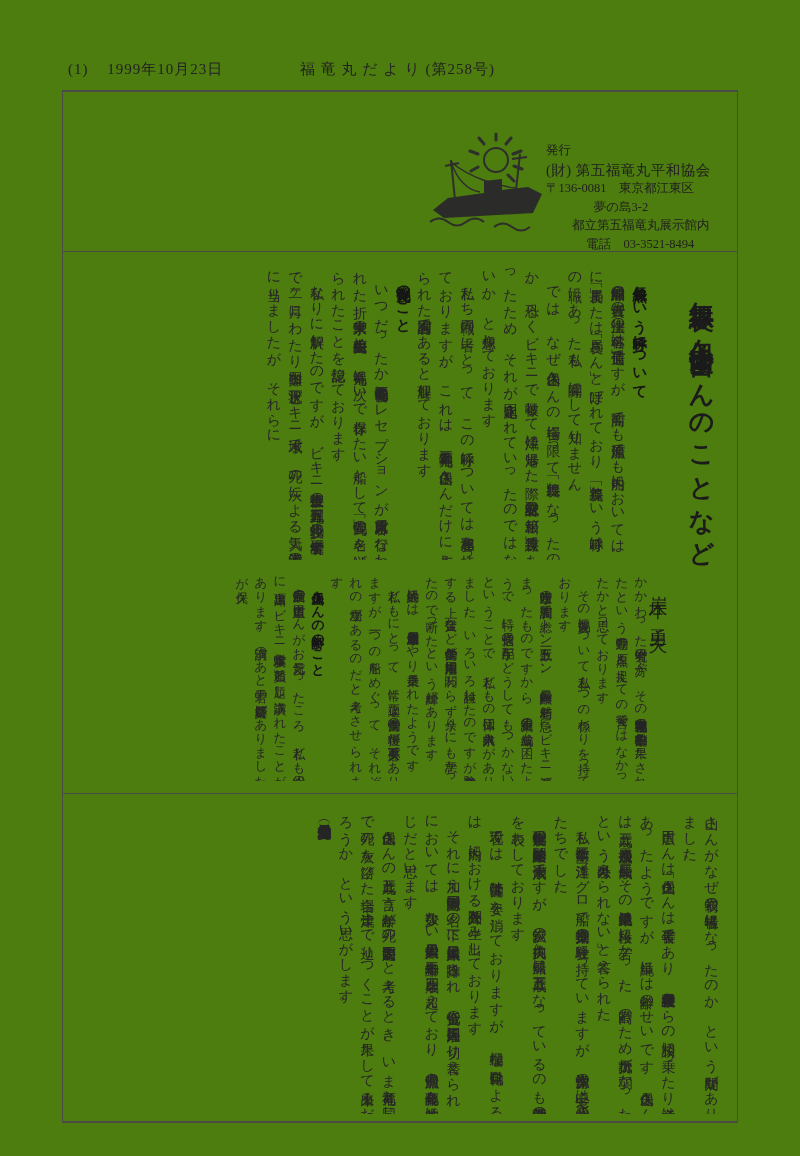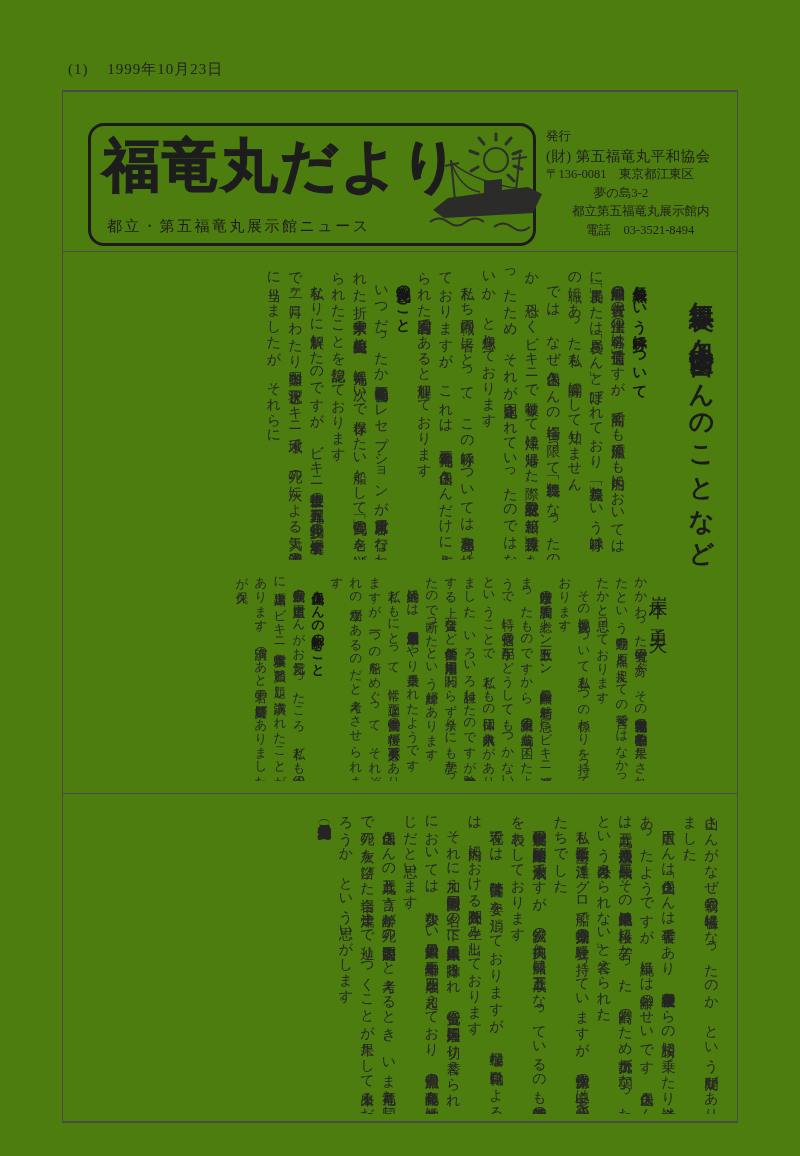--- a/index.html
+++ b/index.html
@@ -17,21 +17,21 @@
   .r-mid{left:62px;top:793px;width:676px;height:1px;}
   .r-bot{left:62px;top:1121px;width:676px;height:2px;}
   .r-left{left:62px;top:90px;width:1px;height:1032px;}
   .r-right{left:737px;top:90px;width:1px;height:1032px;}
   
   .mastbox{position:absolute;left:88px;top:123px;width:442px;height:117px;border:3px solid #1c1c1c;border-radius:16px;}
   .mast-title{position:absolute;left:12px;top:2px;font-size:57px;font-weight:900;letter-spacing:2px;color:#1d1d1d;-webkit-text-stroke:1.3px #1d1d1d;white-space:nowrap;}
   .mast-sub{position:absolute;left:16px;bottom:7px;font-size:15px;letter-spacing:2.5px;color:#1d1d1d;white-space:nowrap;}
   .shipicon{position:absolute;left:428px;top:126px;width:122px;height:110px;}
   .pub{position:absolute;left:546px;top:127px;width:192px;font-size:12.5px;line-height:18.5px;color:#1f1f1f;}
-  .pub .l-label{margin-bottom:1px;}
+  .pub .l-label{margin-bottom:1px;margin-top:14px;}
   .pub .l-org{font-size:14.5px;letter-spacing:0.5px;}
   .pub .l-a2{text-align:center;padding-right:42px;}
   .pub .l-a3{padding-left:26px;}
   .pub .l-tel{padding-left:40px;}
   
   .vband{position:absolute;writing-mode:vertical-rl;text-orientation:mixed;overflow:hidden;color:#262626;text-align:justify;}
   .vband p{margin:0;text-indent:1em;}
   .vband p.cont{text-indent:0;}
   .vband h3{margin:0;font-weight:bold;font-size:1.03em;padding-inline-start:14px;color:#161616;}
   .titleblock{position:absolute;left:632px;top:282px;width:92px;height:462px;writing-mode:vertical-rl;text-orientation:mixed;}
@@ -45,33 +45,33 @@
 </head>
 <body>
 
 <div class="page">
 
   <div class="hdr">
     <span class="hdr-left">
       <span class="pn">(1)</span>
       <span>1999年10月23日</span>
     </span>
+    <span class="hdr-center">
+      <span>福 竜 丸 だ よ り</span>
+      <span>(第258号)</span>
+    </span>
   </div>
 
   <div class="rule r-top"></div>
   <div class="rule r-mast"></div>
   <div class="rule r-mid"></div>
   <div class="rule r-bot"></div>
   <div class="rule r-left"></div>
   <div class="rule r-right"></div>
 
-  <div class="mastbox">
-    <div class="mast-title">福竜丸だより</div>
-    <div class="mast-sub">都立・第五福竜丸展示館ニュース</div>
-  </div>
 
   <svg class="shipicon" viewBox="0 0 122 110">
     <g stroke="#2e2e2c" stroke-width="2" fill="none">
       <circle cx="68" cy="34" r="12"></circle>
       <g stroke-width="3" stroke-linecap="round">
         <line x1="68" y1="14" x2="68" y2="8"></line>
         <line x1="78" y1="18" x2="83" y2="12"></line>
         <line x1="85" y1="28" x2="93" y2="25"></line>
         <line x1="86" y1="40" x2="94" y2="43"></line>
         <line x1="80" y1="49" x2="86" y2="55"></line>

